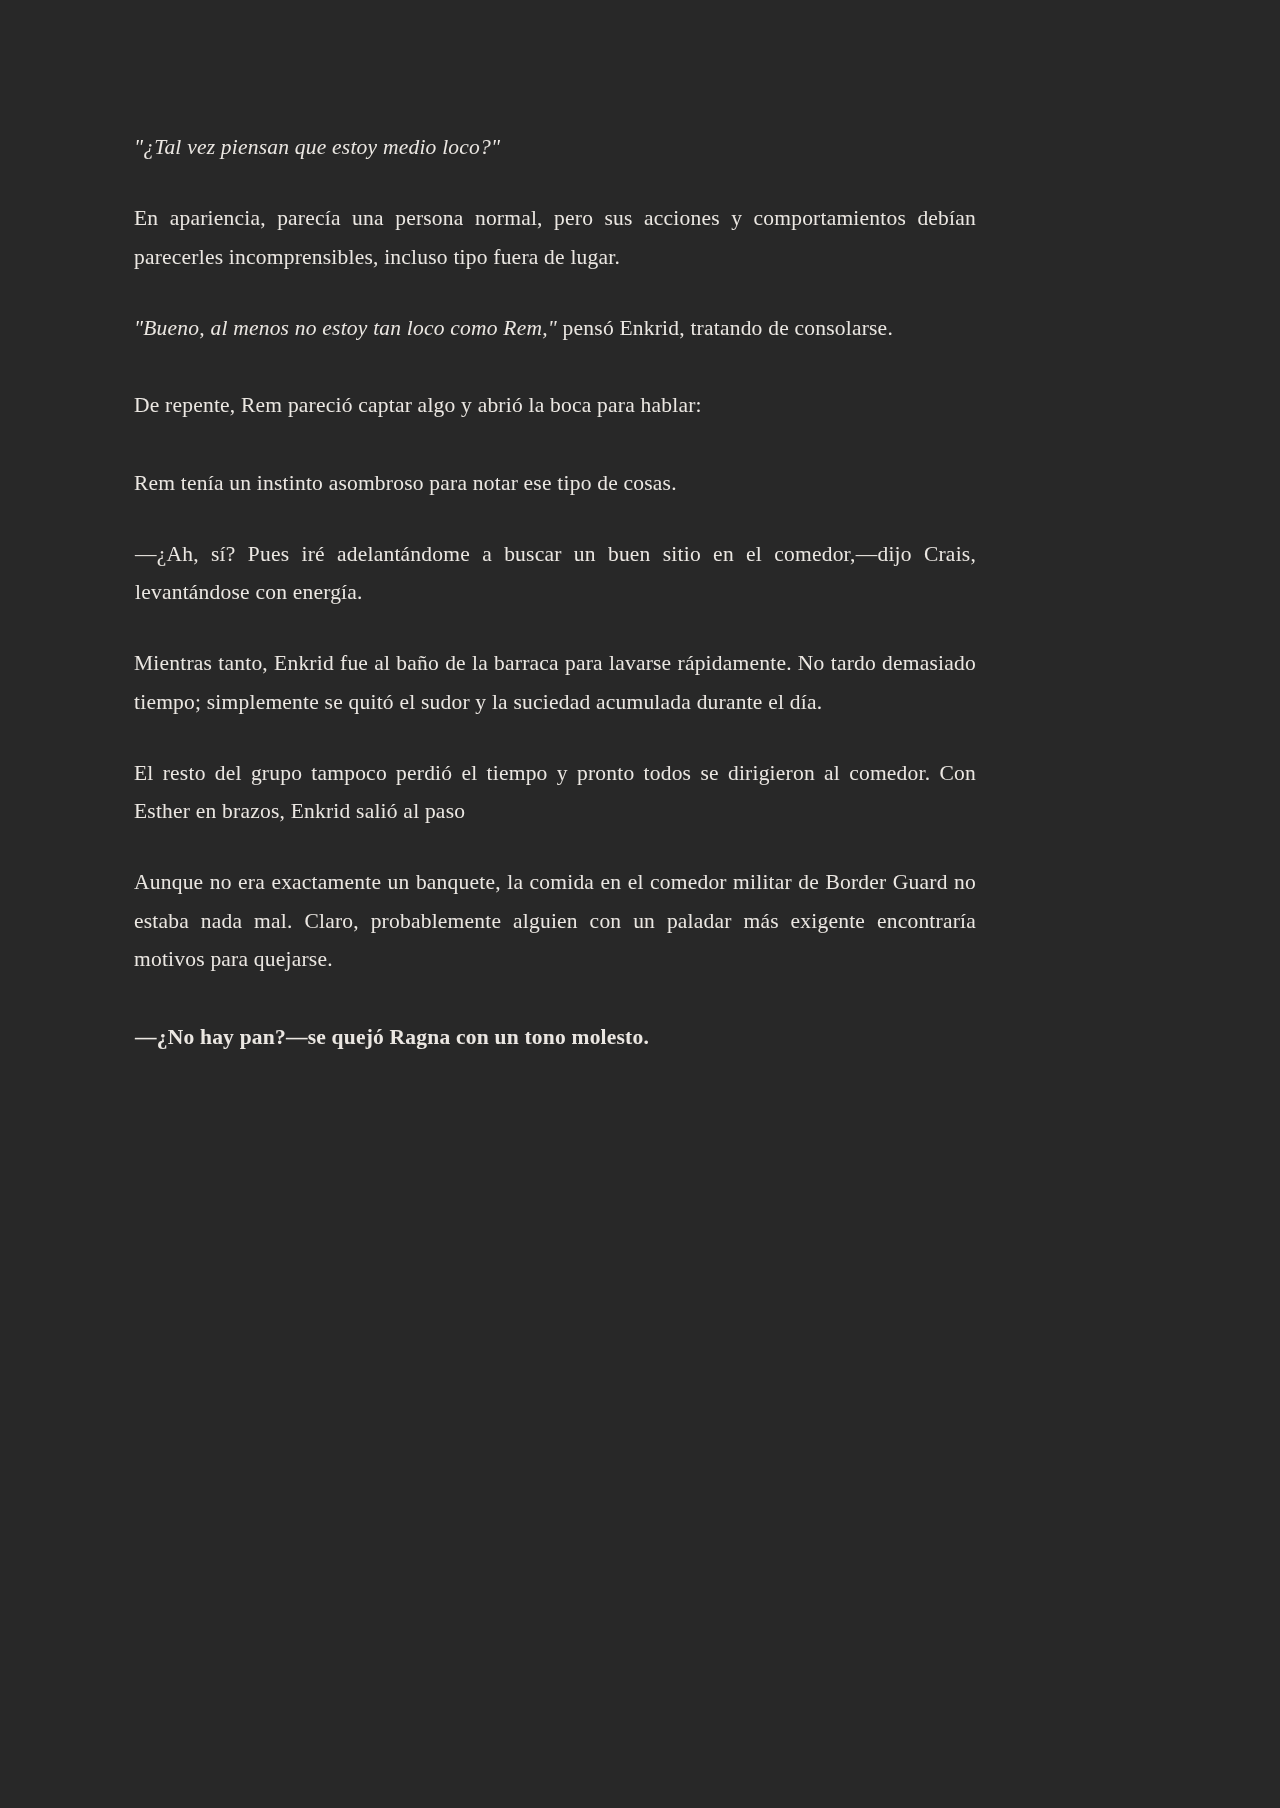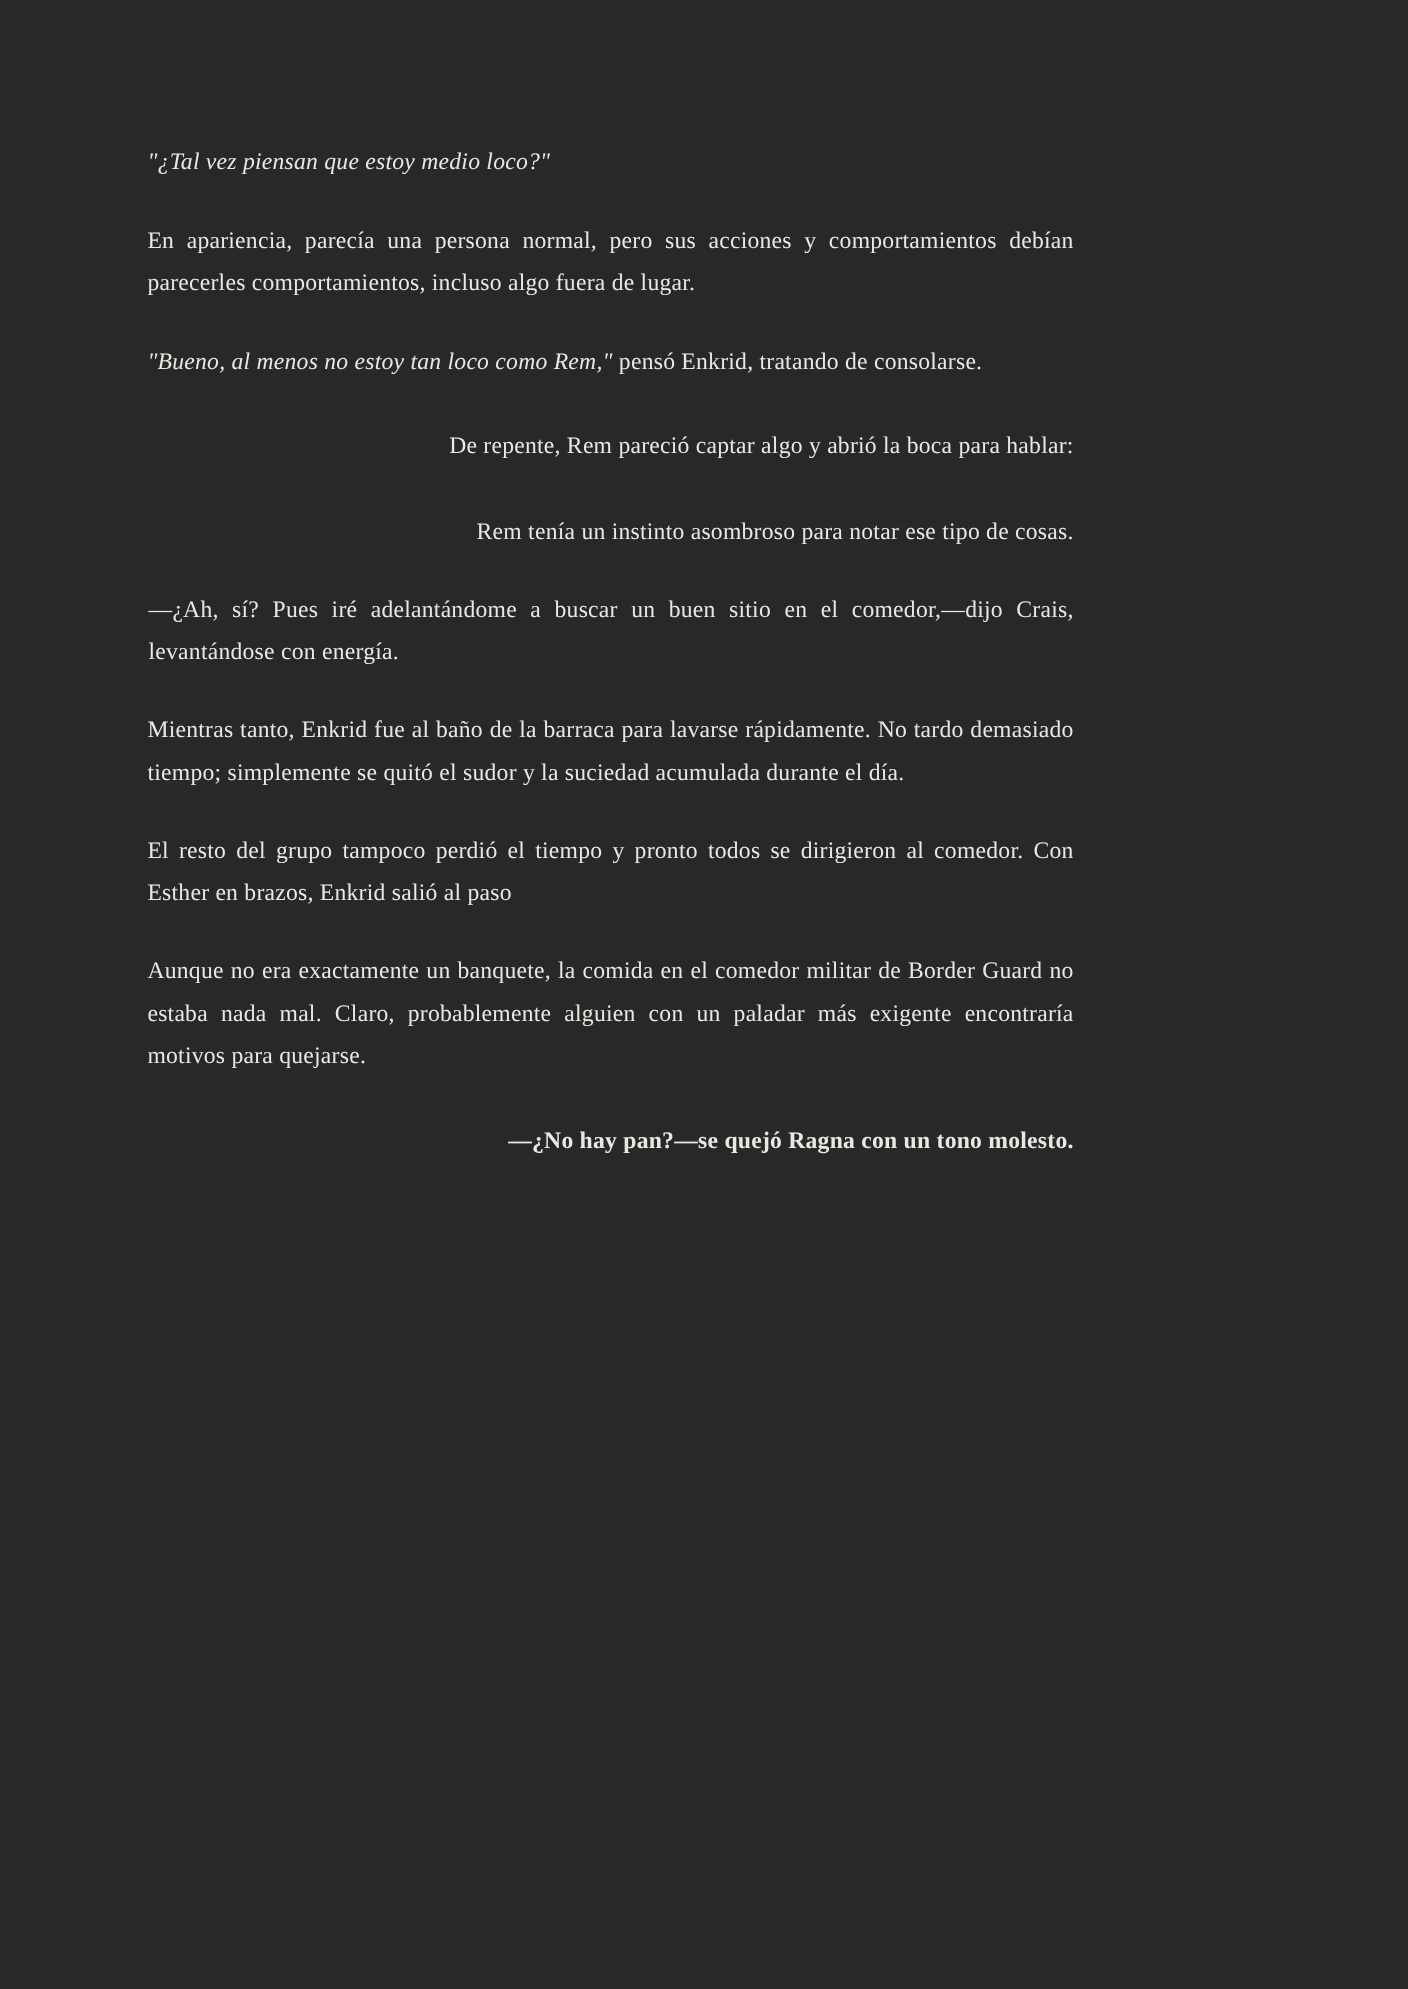--- a/index.html
+++ b/index.html
@@ -45,33 +45,33 @@
     font-style: italic;
   }
   .it {
     font-style: italic;
   }
   p.dash {
     text-indent: 0;
     padding-left: 1px;
   }
   p.noflow {
-    text-align: right;
+    text-align: left;
     margin-top: 39px;
   }
 </style>
 </head>
 <body>
 
 <div class="page">
   <div class="content">
 
     <p class="para italic-line">"¿Tal vez piensan que estoy medio loco?"</p>
 
-    <p class="para">En apariencia, parecía una persona normal, pero sus acciones y comportamientos debían parecerles comportamientos, incluso algo fuera de lugar.</p>
+    <p class="para">En apariencia, parecía una persona normal, pero sus acciones y comportamientos debían parecerles incomprensibles, incluso tipo fuera de lugar.</p>
 
     <p class="para"><span class="it">"Bueno, al menos no estoy tan loco como Rem,"</span><span> pensó Enkrid, tratando de consolarse.</span></p>
 
 
     <p class="para noflow">De repente, Rem pareció captar algo y abrió la boca para hablar:</p>
 
 
     <p class="para noflow">Rem tenía un instinto asombroso para notar ese tipo de cosas.</p>
 
 

